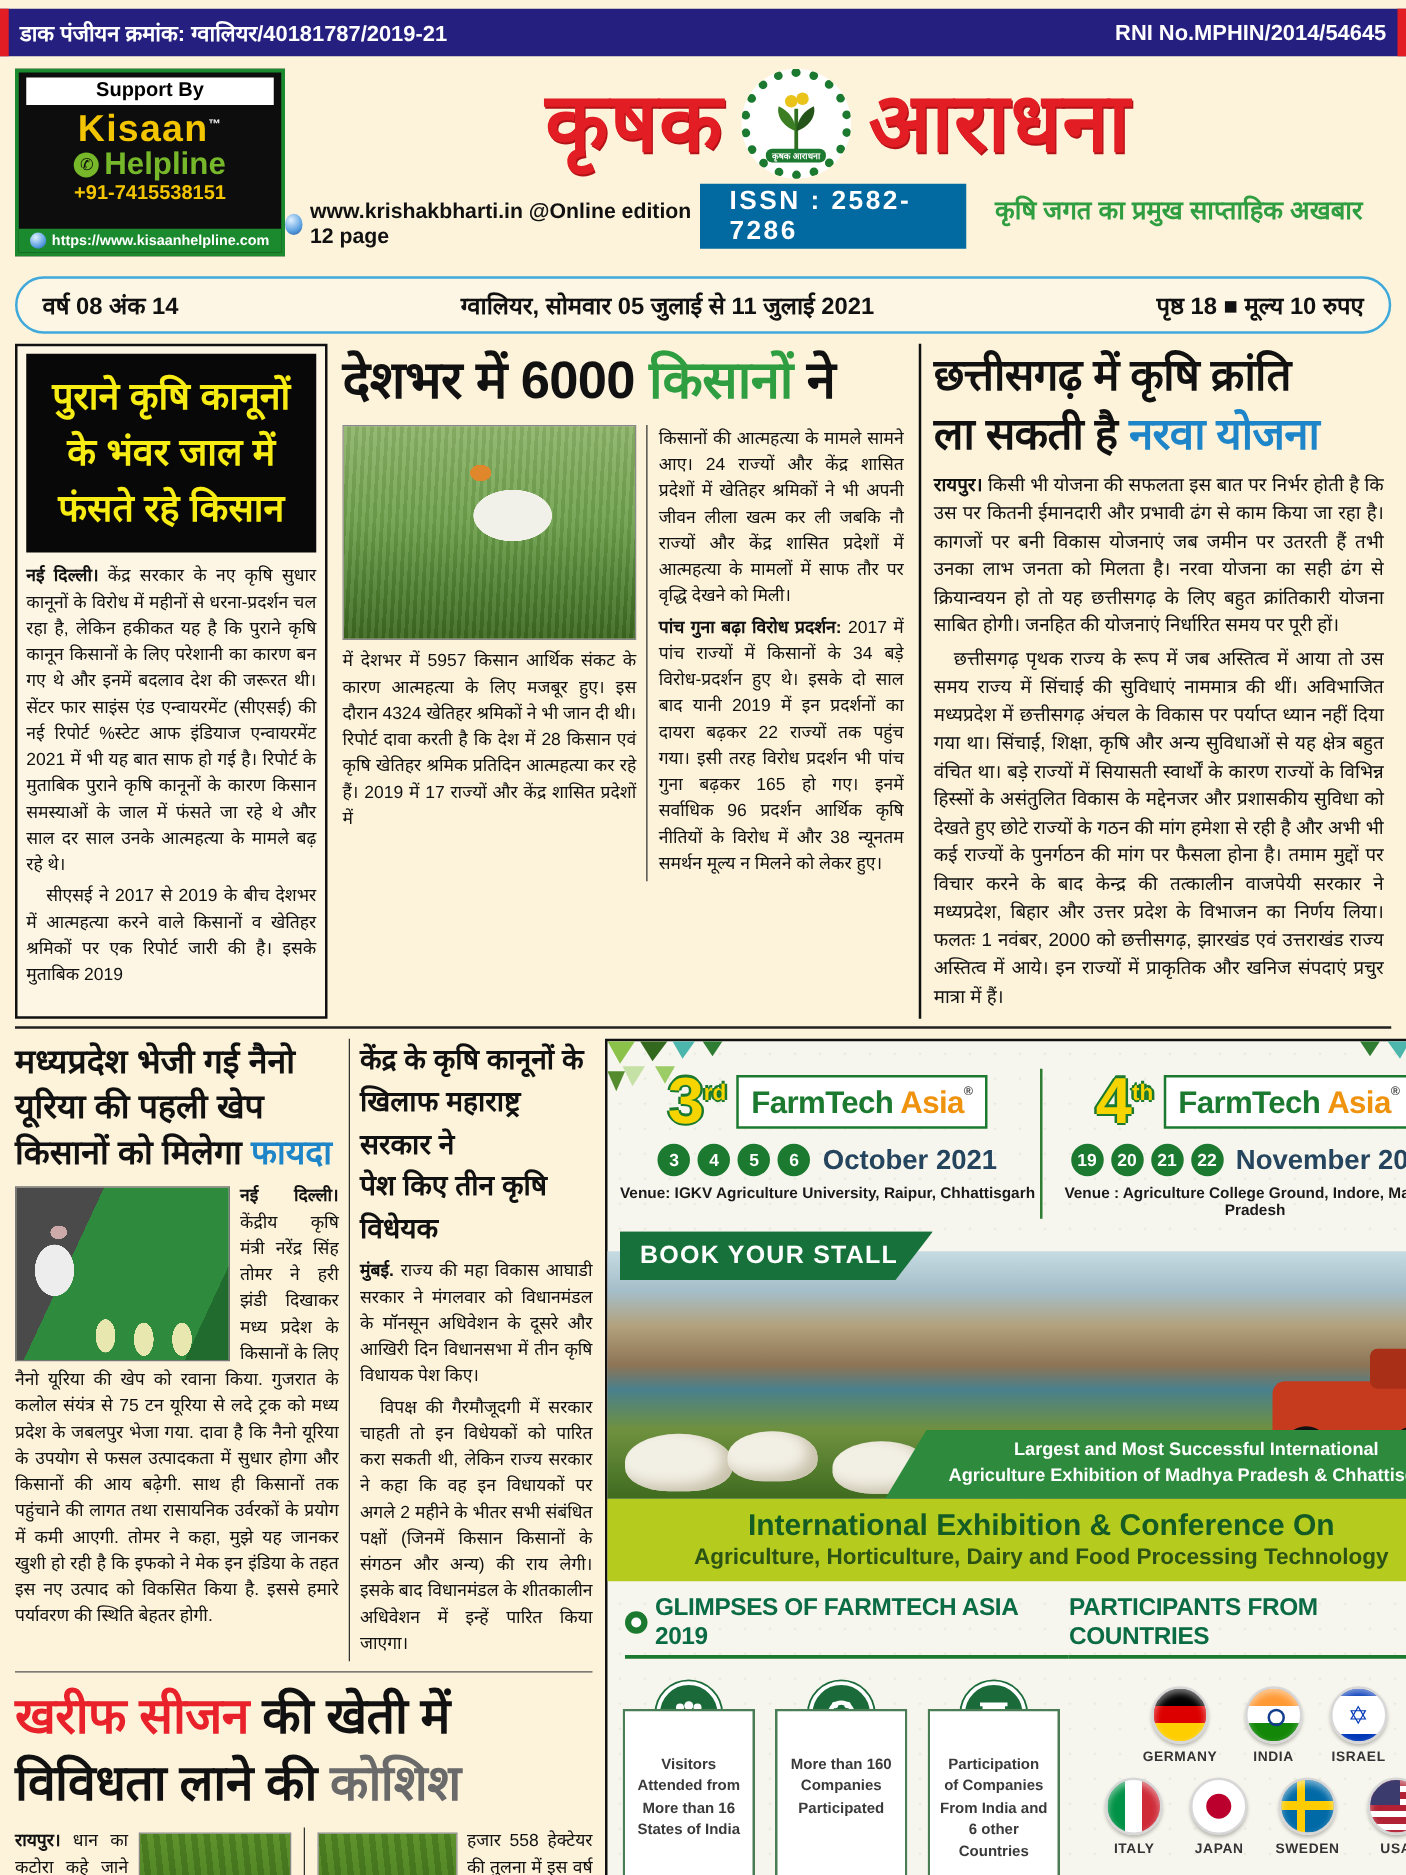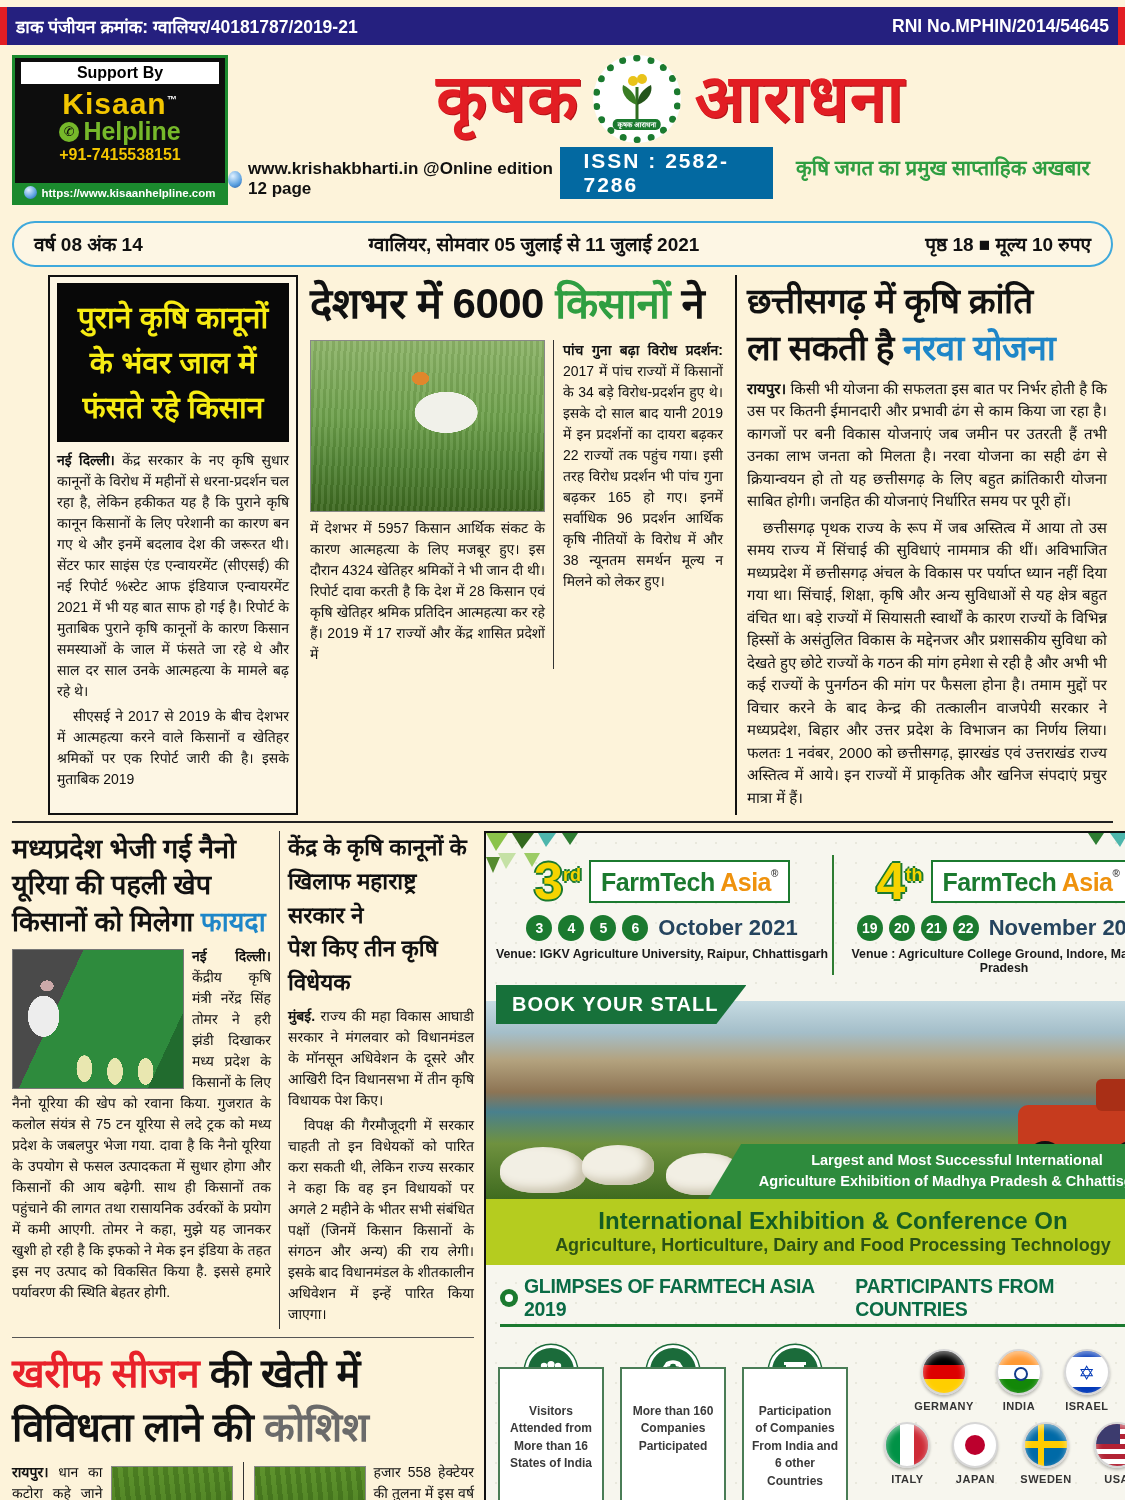--- a/index.html
+++ b/index.html
@@ -48,21 +48,21 @@
               display:flex; align-items:center; font-weight:bold; font-size:19px; background:#fdf6e4; }
   .dateline .dl-c { flex:1; text-align:center; }
 
   
   .body { font-size:14px; line-height:1.5; text-align:justify; margin-bottom:4px; }
   .body .lead { font-weight:bold; }
   .ind { text-indent:16px; }
 
   
   .toprow { margin:0 12px; display:flex; gap:8px; border-bottom:2px solid #222; padding-bottom:6px; }
-  .art1 { width:250px; flex:none; border:2px solid #111; padding:6px 7px; background:#fdf6e4;margin-left:36px; }
+  .art1 { width:250px; flex:none; border:2px solid #111; padding:6px 7px; background:#fdf6e4; }
   .blackbox { background:#080808; color:#f7ec13; font-weight:bold; font-size:30px; line-height:1.5;
               text-align:center; padding:12px 4px; margin-bottom:8px; }
   .art2 { flex:1; padding:2px 4px; }
   .mainhead { font-weight:bold; font-size:42px; line-height:1.3; letter-spacing:-0.5px; margin-bottom:8px; }
   .mainhead .grn { color:#2f9e41; } .mainhead .mar { color:#9c1f35; }
   .cols { display:flex; }
   .colA { width:243px; flex:none; padding-right:8px; }
   .colB { flex:1; border-left:1.5px solid #333; padding-left:9px; }
   .photo-farmer { width:100%; height:172px; margin-bottom:6px; border:1px solid #888;
     background:
@@ -253,20 +253,21 @@
     <article class="art2">
       <h1 class="mainhead">
         <div><span>देशभर में 6000 </span><span class="grn">किसानों</span><span> ने</span></div>
       </h1>
       <div class="cols">
         <div class="colA">
           <div class="photo-farmer"></div>
           <p class="body">में देशभर में 5957 किसान आर्थिक संकट के कारण आत्महत्या के लिए मजबूर हुए। इस दौरान 4324 खेतिहर श्रमिकों ने भी जान दी थी। रिपोर्ट दावा करती है कि देश में 28 किसान एवं कृषि खेतिहर श्रमिक प्रतिदिन आत्महत्या कर रहे हैं। 2019 में 17 राज्यों और केंद्र शासित प्रदेशों में</p>
         </div>
         <div class="colB">
+          <p class="body">किसानों की आत्महत्या के मामले सामने आए। 24 राज्यों और केंद्र शासित प्रदेशों में खेतिहर श्रमिकों ने भी अपनी जीवन लीला खत्म कर ली जबकि नौ राज्यों और केंद्र शासित प्रदेशों में आत्महत्या के मामलों में साफ तौर पर वृद्धि देखने को मिली।</p>
           <p class="body"><b class="lead">पांच गुना बढ़ा विरोध प्रदर्शन:</b> <span>2017 में पांच राज्यों में किसानों के 34 बड़े विरोध-प्रदर्शन हुए थे। इसके दो साल बाद यानी 2019 में इन प्रदर्शनों का दायरा बढ़कर 22 राज्यों तक पहुंच गया। इसी तरह विरोध प्रदर्शन भी पांच गुना बढ़कर 165 हो गए। इनमें सर्वाधिक 96 प्रदर्शन आर्थिक कृषि नीतियों के विरोध में और 38 न्यूनतम समर्थन मूल्य न मिलने को लेकर हुए।</span></p>
         </div>
       </div>
     </article>
 
     <article class="art3">
       <h2 class="narwahead">
         <div>छत्तीसगढ़ में कृषि क्रांति</div>
         <div><span>ला सकती है </span><span class="blu">नरवा योजना</span></div>
       </h2>

